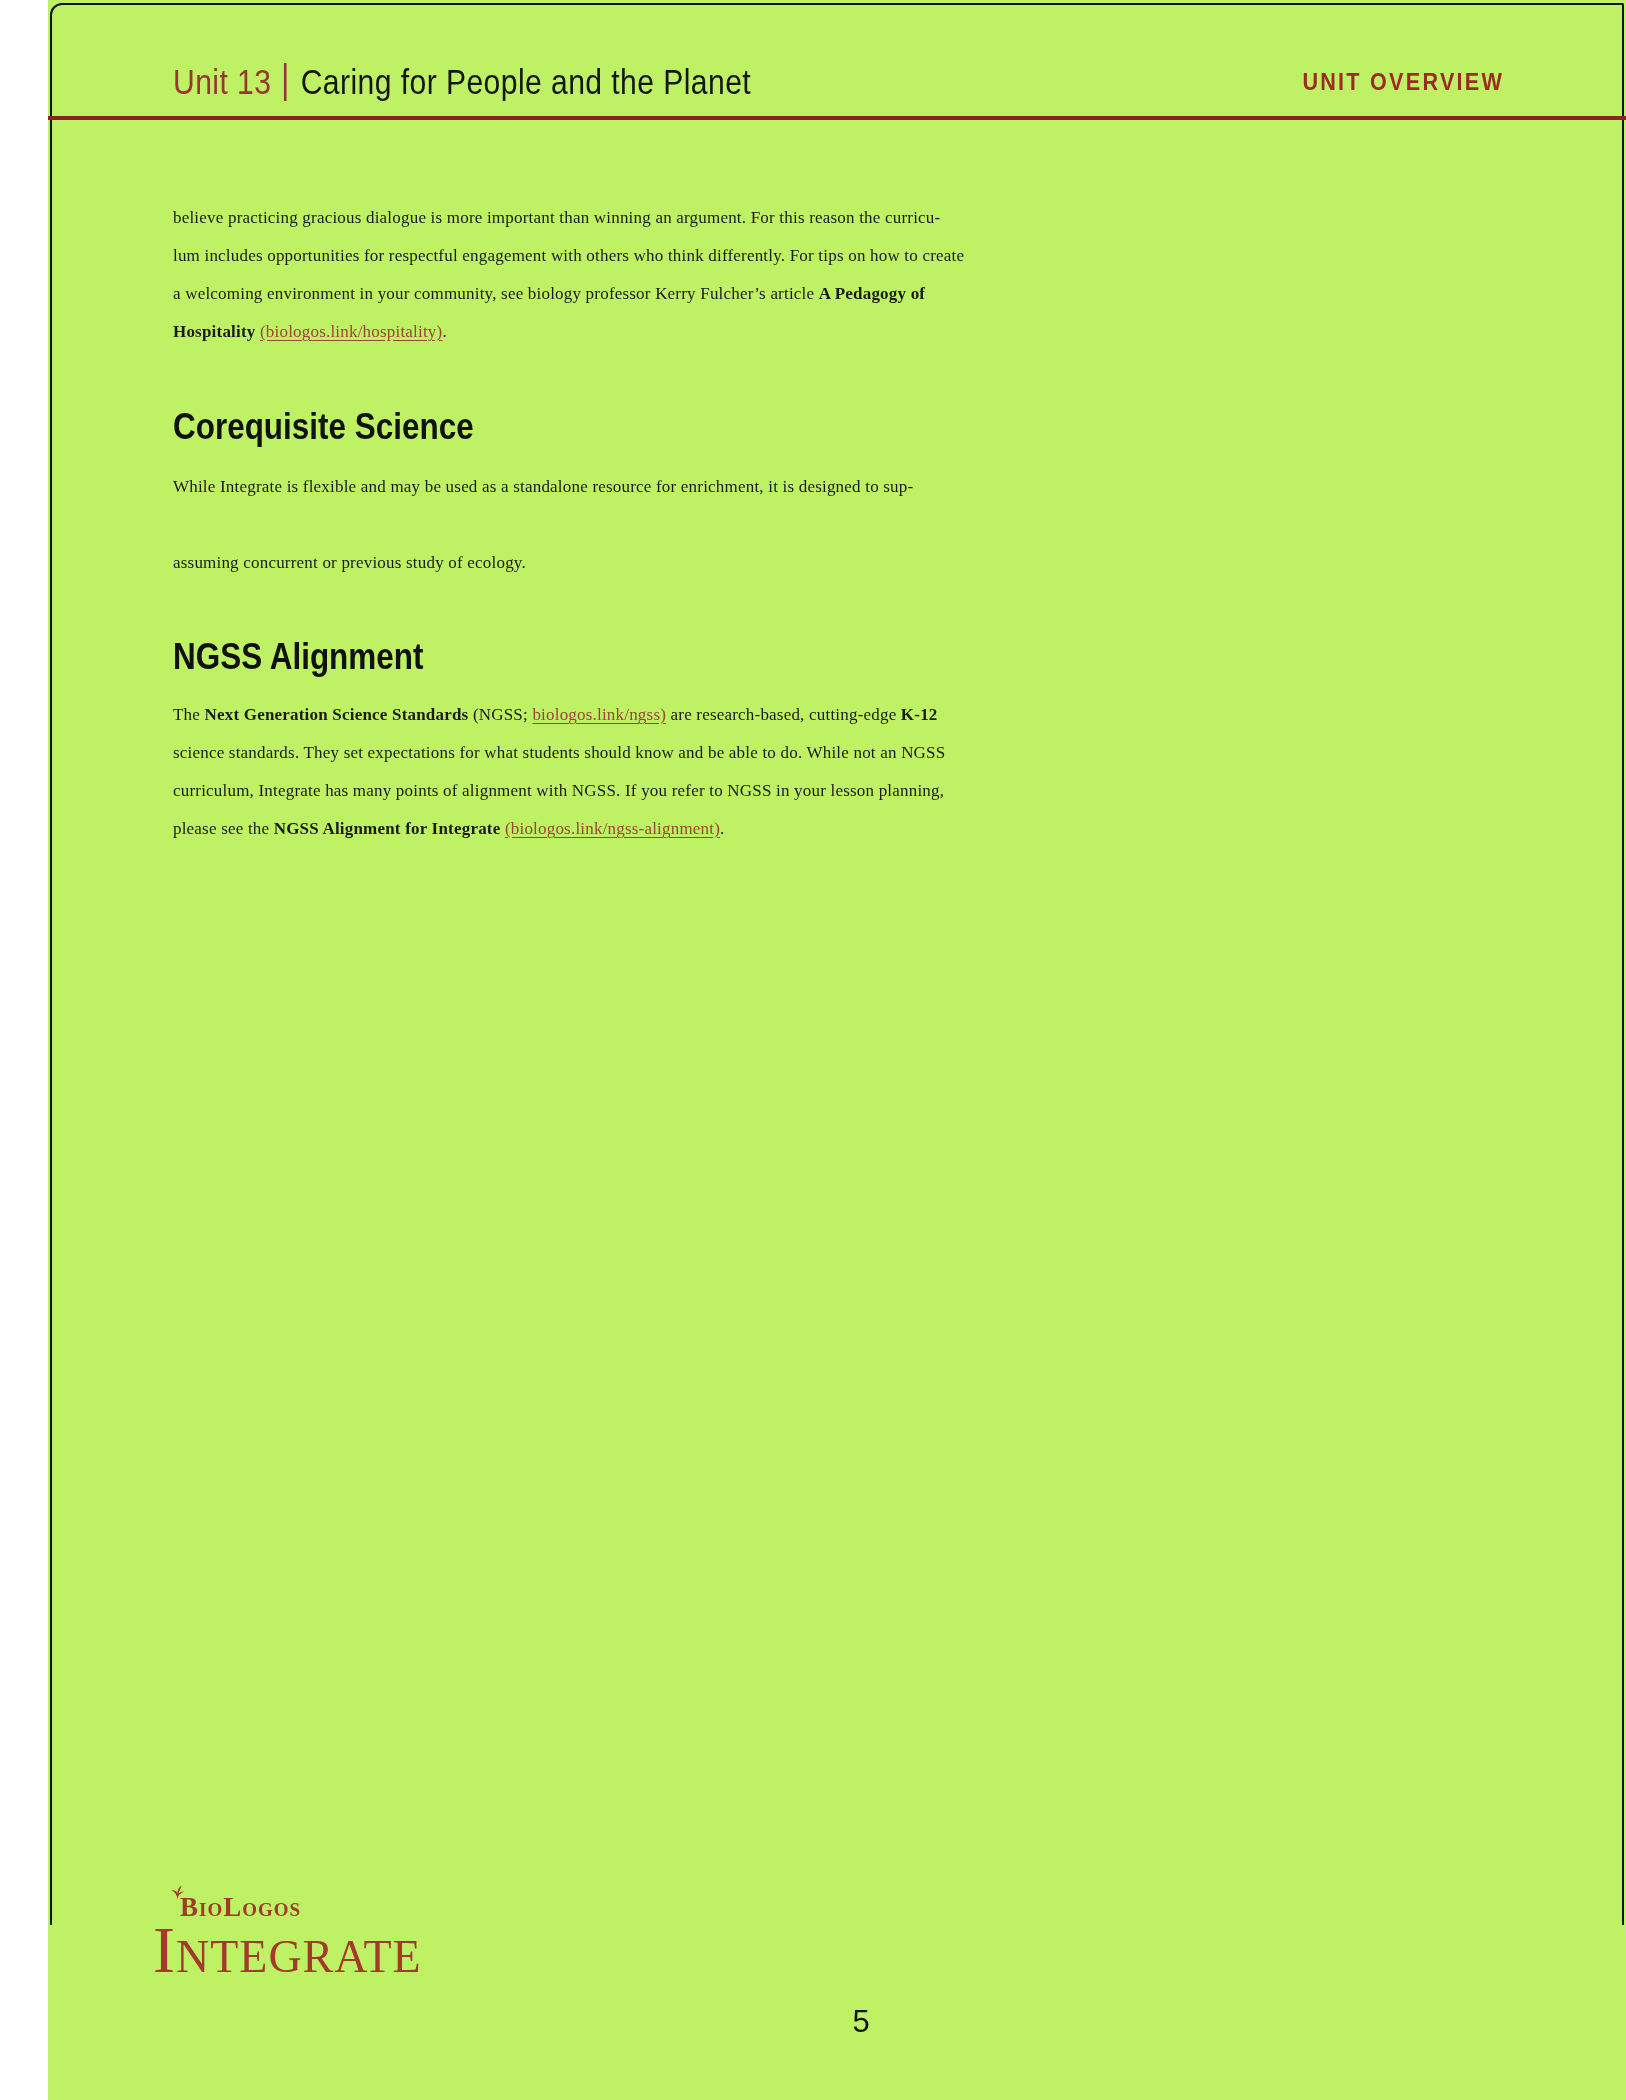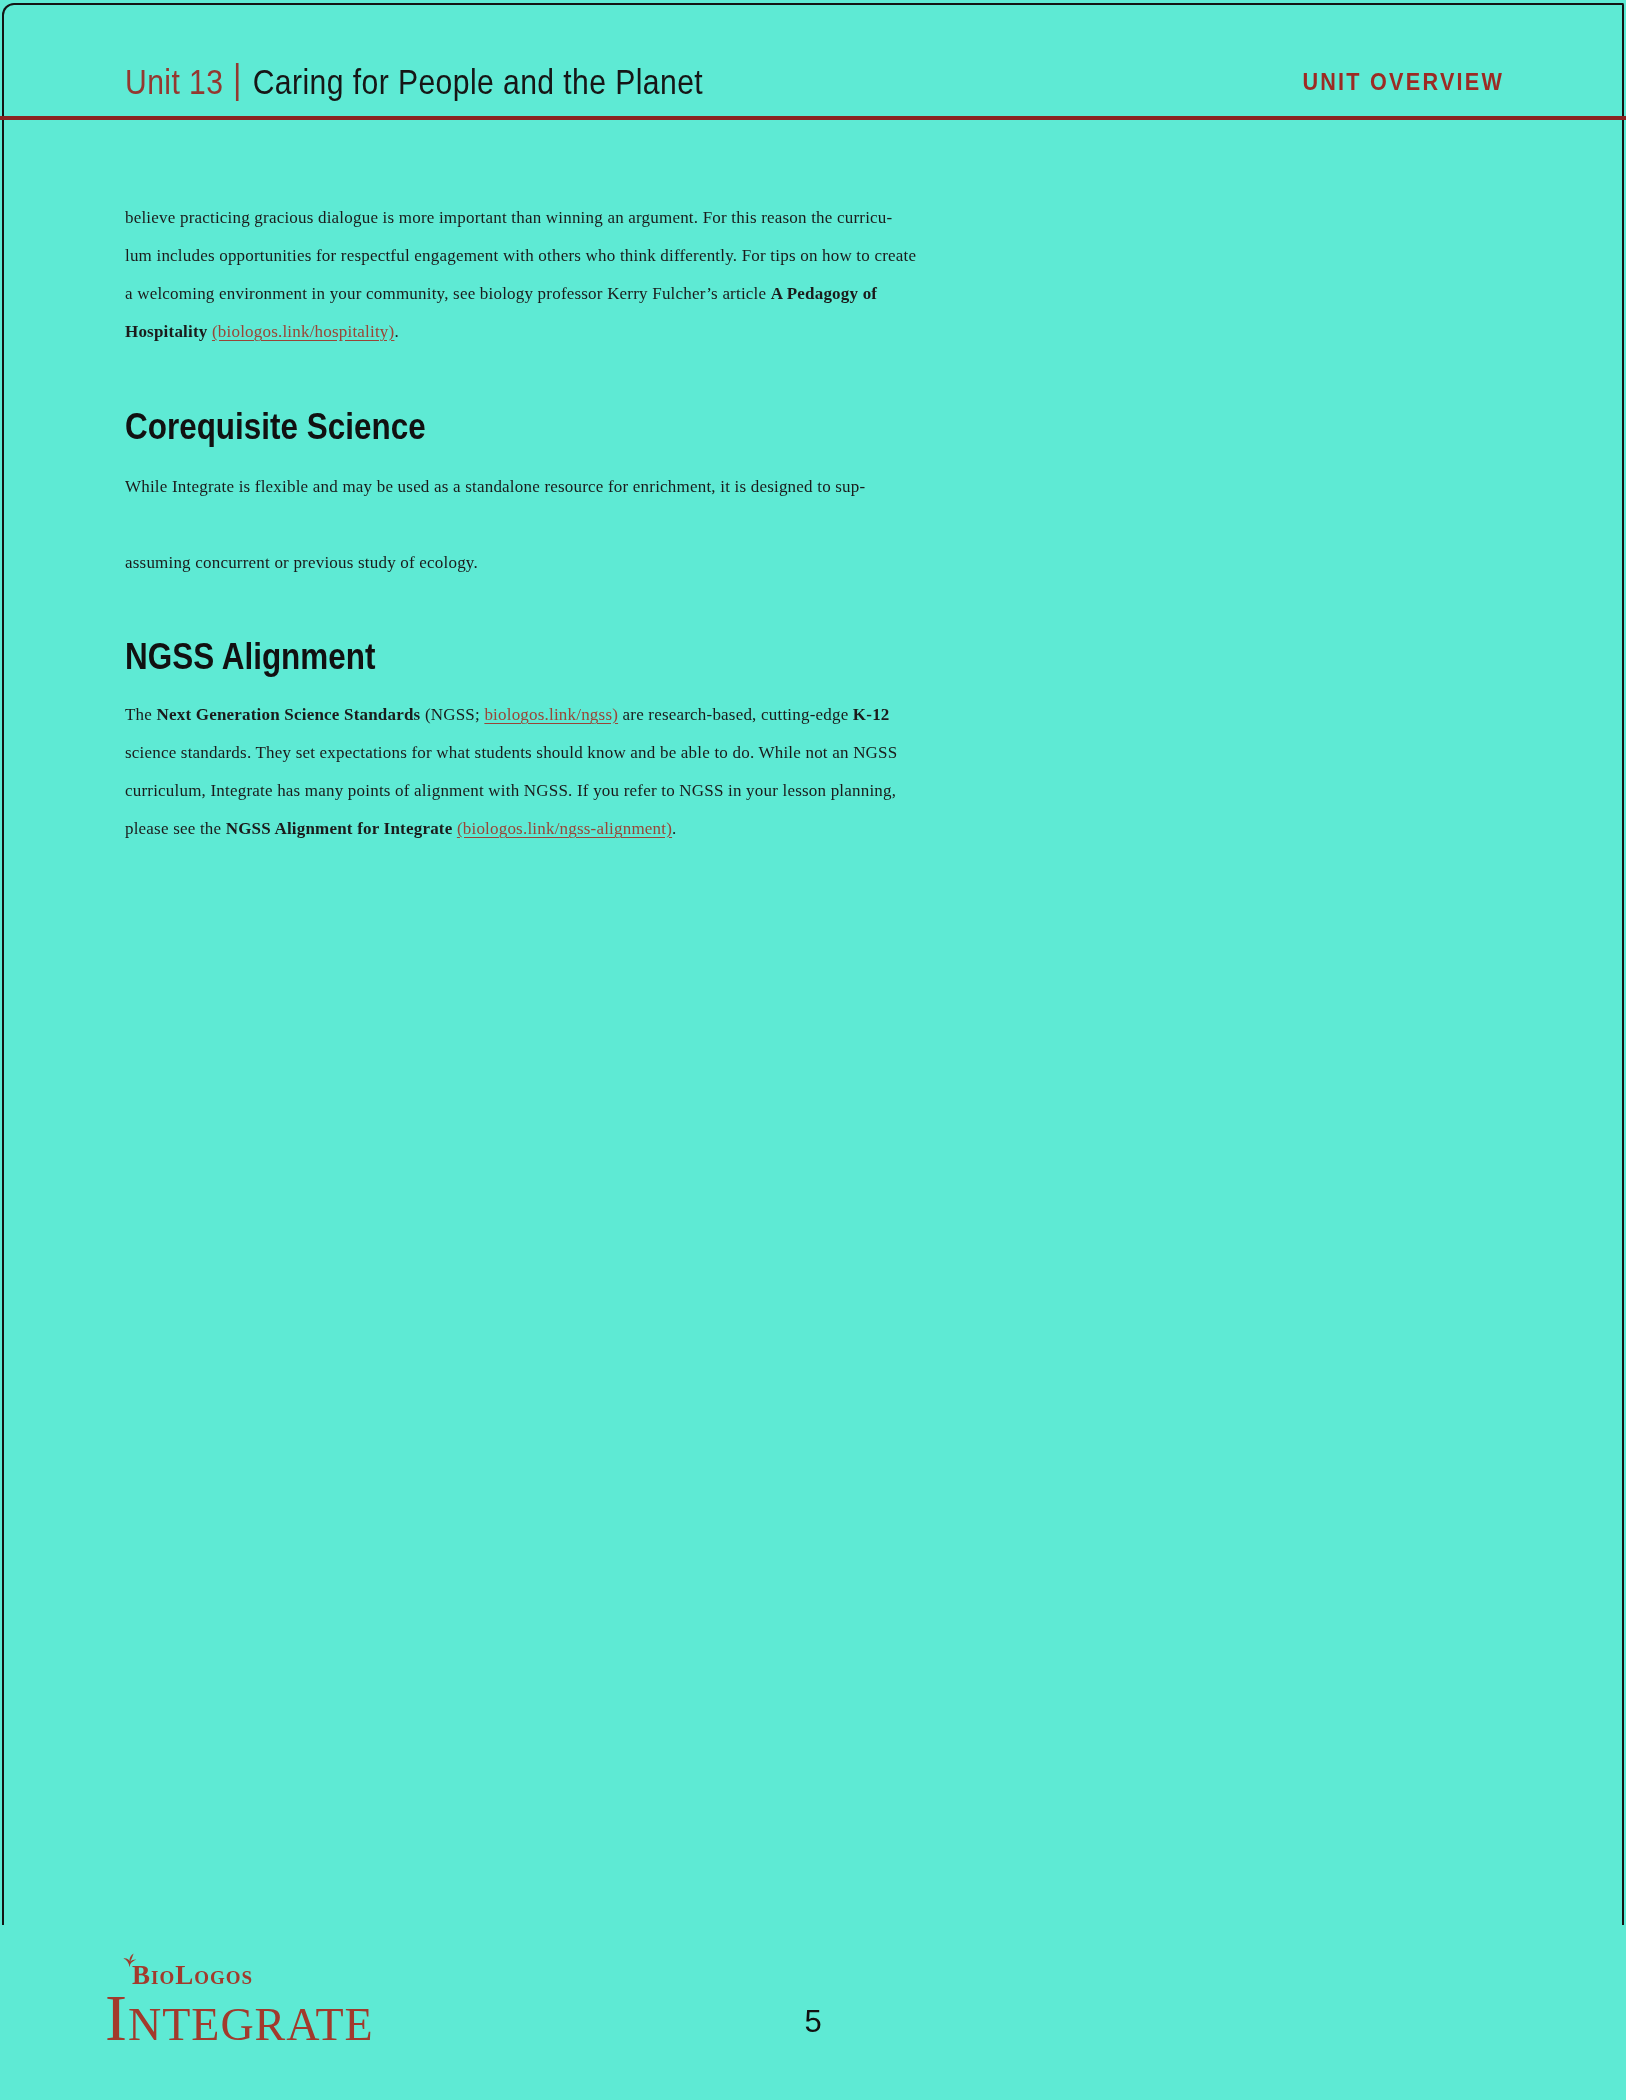--- a/index.html
+++ b/index.html
@@ -1,19 +1,19 @@
 <!DOCTYPE html>
 <html style="--brand-red: #943830; --overview-red: #9c2b24; --rule-red: #8a2421; --link-red: #9a4537; --logo-red: #a23a2c; --text-black: #1b1b1b;"><head>
 <meta charset="utf-8">
 <style>
   html,body{margin:0;padding:0;background:#ffffff;}
   body{width:1626px;height:2100px;position:relative;overflow:hidden;
        font-family:"Liberation Serif",serif;color:var(--text-black,#1b1b1b);}
 
-  .page{position:absolute;inset:0;background:#5eead4;}
+  .page{position:absolute;inset:0;background:#bef264;margin-left:48px;}
 
   
   .frame{position:absolute;left:2px;top:3px;right:2px;height:1920px;
          border:2px solid #141414;border-bottom:none;
          border-radius:12px 2px 0 0;pointer-events:none;}
 
   
   .hdr{position:absolute;left:125px;right:122px;top:56px;height:52px;
        display:flex;justify-content:space-between;align-items:center;
        font-family:"Liberation Sans",sans-serif;}
@@ -41,21 +41,21 @@
              text-decoration-color:var(--link-red,#9a4537);text-underline-offset:3px;
              cursor:pointer;}
 
   .sect-h{position:absolute;left:125px;margin:0;font-family:"Liberation Sans",sans-serif;
           font-weight:700;font-size:37px;line-height:42px;color:#111;white-space:nowrap;}
   .h-coreq{top:406px;}
   .h-ngss {top:636px;}
   .cond{display:inline-block;transform:scaleX(.85);transform-origin:0 50%;}
 
   
-  .logo{position:absolute;left:105px;top:1962px;width:460px;
+  .logo{position:absolute;left:105px;top:1894px;width:460px;
         color:var(--logo-red,#a23a2c);}
   .logo-top{position:relative;margin-left:27px;
             font-family:"Liberation Serif",serif;font-variant:small-caps;
             font-weight:700;font-size:27px;line-height:27px;letter-spacing:1px;}
   .leaf{position:absolute;left:-10px;top:-9px;width:15px;height:15px;}
   .logo-main{font-family:"Liberation Serif",serif;font-variant:small-caps;
              font-size:66px;line-height:58px;letter-spacing:1px;font-weight:400;}
 
   .pageno{position:absolute;left:793px;top:2004px;width:40px;text-align:center;
           font-family:"Liberation Sans",sans-serif;font-size:31px;color:#111;}

